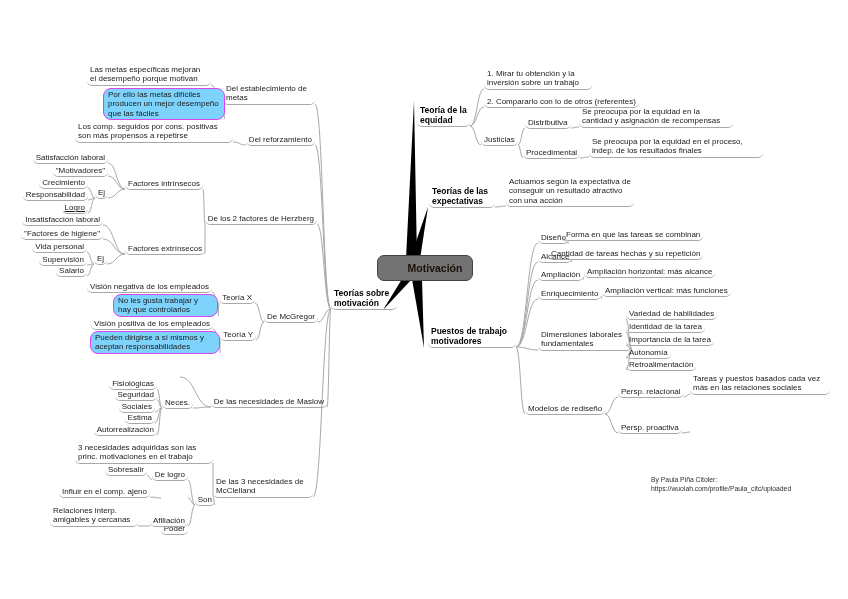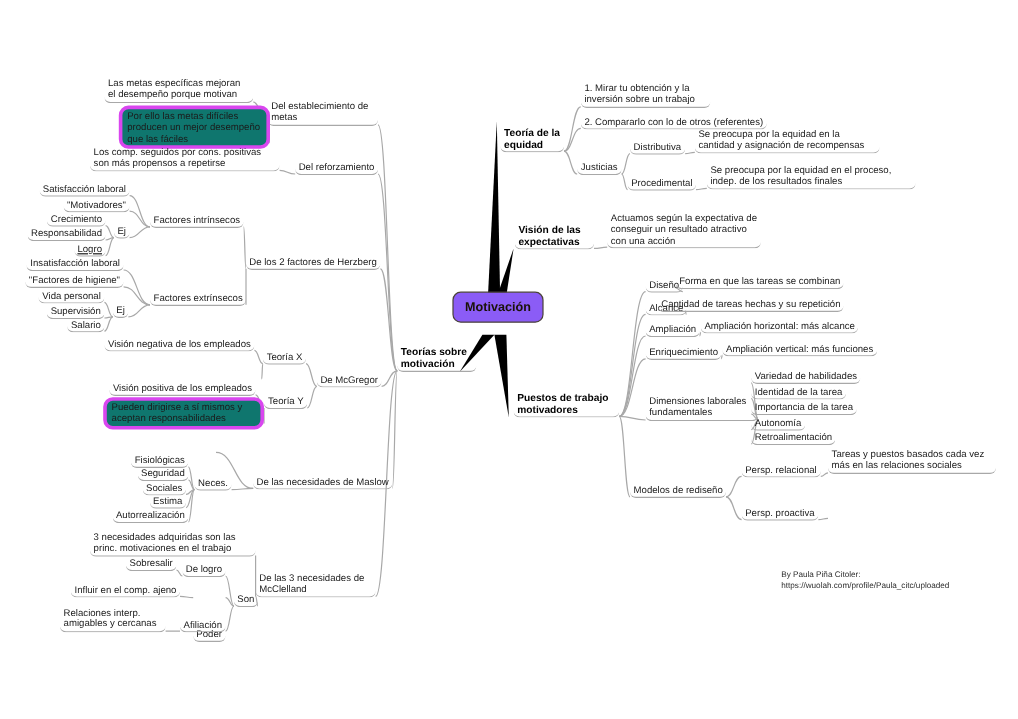--- a/index.html
+++ b/index.html
@@ -14,21 +14,21 @@
     position:absolute;font-size:8px;line-height:1.18;color:#1b1b1b;
     white-space:nowrap;z-index:2;
   }
   .w{white-space:normal;}
   .u{
     border-bottom:1px solid #a8a8a8;
     border-bottom-left-radius:5px;border-bottom-right-radius:5px;
     padding:0 3px 1px 3px;
   }
   .bub{
-    border:3px solid #d946ef;border-radius:8px;padding:1px 4px;background:#0f766e;
+    border:1px solid #d946ef;border-radius:8px;padding:1px 4px;background:#7dd3fc;
   }
   .big{font-weight:bold;font-size:8.5px;line-height:1.12;color:#000;}
   #n-center{
     display:flex;align-items:center;justify-content:center;
     font-weight:bold;font-size:10.5px;color:#1a1208;
     border-radius:7px;z-index:3;
   }
   .attr{font-size:6.8px;line-height:1.35;color:#2e2e2e;}
 </style>
 </head>
@@ -109,21 +109,21 @@
         <path d="M626,358 C629,358 629,350 632,350" class="edge" stroke="#a8a8a8"></path>
         <path d="M626,370 C629,370 629,350 632,350" class="edge" stroke="#a8a8a8"></path>
         <path d="M525,414 C520.5,414 520.5,347 516,347" class="edge" stroke="#a8a8a8"></path>
         <path d="M618,397 C611.5,397 611.5,414 605,414" class="edge" stroke="#a8a8a8"></path>
         <path d="M690,394 C687,394 687,397 684,397" class="edge" stroke="#a8a8a8"></path>
         <path d="M618,433 C611.5,433 611.5,414 605,414" class="edge" stroke="#a8a8a8"></path>
         <path d="M690,432 C686,432 686,433 682,433" class="edge" stroke="#a8a8a8"></path>
       </g>
   </svg>
 
-  <div id="n-center" class="n" style="left: 377px; top: 243px; width: 74px; height: 24px; background: #8b5cf6; border: 1.5px solid rgb(74, 66, 56);">Motivación</div>
+  <div id="n-center" class="n" style="left: 377px; top: 255px; width: 74px; height: 24px; background: #737373; border: 1.5px solid rgb(74, 66, 56); padding-left: 20px;">Motivación</div>
 
   <div id="n-teorias" class="n u big w" style="left:331px;top:289px;width:60px;">Teorías sobre motivación</div>
 
   <div id="n-goal" class="n u w" style="right:533px;top:84px;width:86px;">Del establecimiento de metas</div>
   <div id="n-goal_note1" class="n u w" style="right:637px;top:65px;width:118px;">Las metas específicas mejoran el desempeño porque motivan</div>
   <div id="n-goal_note2" class="n bub w" style="right:623px;top:88px;width:112px;">Por ello las metas difíciles producen un mejor desempeño que las fáciles</div>
 
   <div id="n-reinforcement" class="n u" style="right:533px;top:135px;">Del reforzamiento</div>
   <div id="n-reinf_note" class="n u w" style="right:615px;top:122px;width:152px;">Los comp. seguidos por cons. positivas son más propensos a repetirse</div>
 
@@ -140,20 +140,21 @@
   <div id="n-insatisfaccion" class="n u" style="right:745px;top:215px;">Insatisfacción laboral</div>
   <div id="n-higiene" class="n u" style="right:745px;top:229px;">"Factores de higiene"</div>
   <div id="n-ej2" class="n u" style="right:741px;top:254px;">Ej</div>
   <div id="n-vida" class="n u" style="right:761px;top:242px;">Vida personal</div>
   <div id="n-supervision" class="n u" style="right:761px;top:255px;">Supervisión</div>
   <div id="n-salario" class="n u" style="right:761px;top:266px;">Salario</div>
 
   <div id="n-mcgregor" class="n u" style="right:530px;top:312px;">De McGregor</div>
   <div id="n-teoriax" class="n u" style="right:593px;top:293px;">Teoría X</div>
   <div id="n-vision_neg" class="n u" style="right:636px;top:282px;">Visión negativa de los empleados</div>
+  <div id="n-no_gusta" class="n bub w" style="right:630px;top:294px;width:95px;">No les gusta trabajar y hay que controlarlos</div>
   <div id="n-teoriay" class="n u" style="right:592px;top:330px;">Teoría Y</div>
   <div id="n-vision_pos" class="n u" style="right:635px;top:319px;">Visión positiva de los empleados</div>
   <div id="n-dirigirse" class="n bub w" style="right:628px;top:331px;width:120px;">Pueden dirigirse a sí mismos y aceptan responsabilidades</div>
 
   <div id="n-maslow" class="n u" style="right:521px;top:397px;">De las necesidades de Maslow</div>
   <div id="n-neces" class="n u" style="right:655px;top:398px;">Neces.</div>
   <div id="n-fisiologicas" class="n u" style="right:691px;top:379px;">Fisiológicas</div>
   <div id="n-seguridad" class="n u" style="right:691px;top:390px;">Seguridad</div>
   <div id="n-sociales" class="n u" style="right:693px;top:402px;">Sociales</div>
   <div id="n-estima" class="n u" style="right:693px;top:413px;">Estima</div>
@@ -171,21 +172,21 @@
 
   <div id="n-equidad" class="n u big w" style="left:417px;top:106px;width:47px;">Teoría de la equidad</div>
   <div id="n-eq1" class="n u w" style="left:484px;top:69px;width:102px;">1. Mirar tu obtención y la inversión sobre un trabajo</div>
   <div id="n-eq2" class="n u" style="left:484px;top:97px;">2. Compararlo con lo de otros (referentes)</div>
   <div id="n-justicias" class="n u" style="left:481px;top:135px;">Justicias</div>
   <div id="n-distributiva" class="n u" style="left:525px;top:118px;">Distributiva</div>
   <div id="n-dist_note" class="n u w" style="left:579px;top:107px;width:148px;">Se preocupa por la equidad en la cantidad y asignación de recompensas</div>
   <div id="n-procedimental" class="n u" style="left:523px;top:148px;">Procedimental</div>
   <div id="n-proc_note" class="n u w" style="left:589px;top:137px;width:168px;">Se preocupa por la equidad en el proceso, indep. de los resultados finales</div>
 
-  <div id="n-expectativas" class="n u big w" style="left:429px;top:187px;width:60px;">Visión de las expectativas</div>
+  <div id="n-expectativas" class="n u big w" style="left:429px;top:187px;width:60px;">Teorías de las expectativas</div>
   <div id="n-exp_note" class="n u w" style="left:506px;top:177px;width:122px;">Actuamos según la expectativa de conseguir un resultado atractivo con una acción</div>
 
   <div id="n-puestos" class="n u big w" style="left:428px;top:327px;width:82px;">Puestos de trabajo motivadores</div>
   <div id="n-diseno" class="n u" style="left:538px;top:233px;">Diseño</div>
   <div id="n-diseno_note" class="n u" style="left:563px;top:230px;">Forma en que las tareas se combinan</div>
   <div id="n-alcance" class="n u" style="left:538px;top:252px;">Alcance</div>
   <div id="n-alcance_note" class="n u" style="left:548px;top:249px;">Cantidad de tareas hechas y su repetición</div>
   <div id="n-ampliacion" class="n u" style="left:538px;top:270px;">Ampliación</div>
   <div id="n-ampliacion_note" class="n u" style="left:584px;top:267px;">Ampliación horizontal: más alcance</div>
   <div id="n-enriquecimiento" class="n u" style="left:538px;top:289px;">Enriquecimiento</div>

